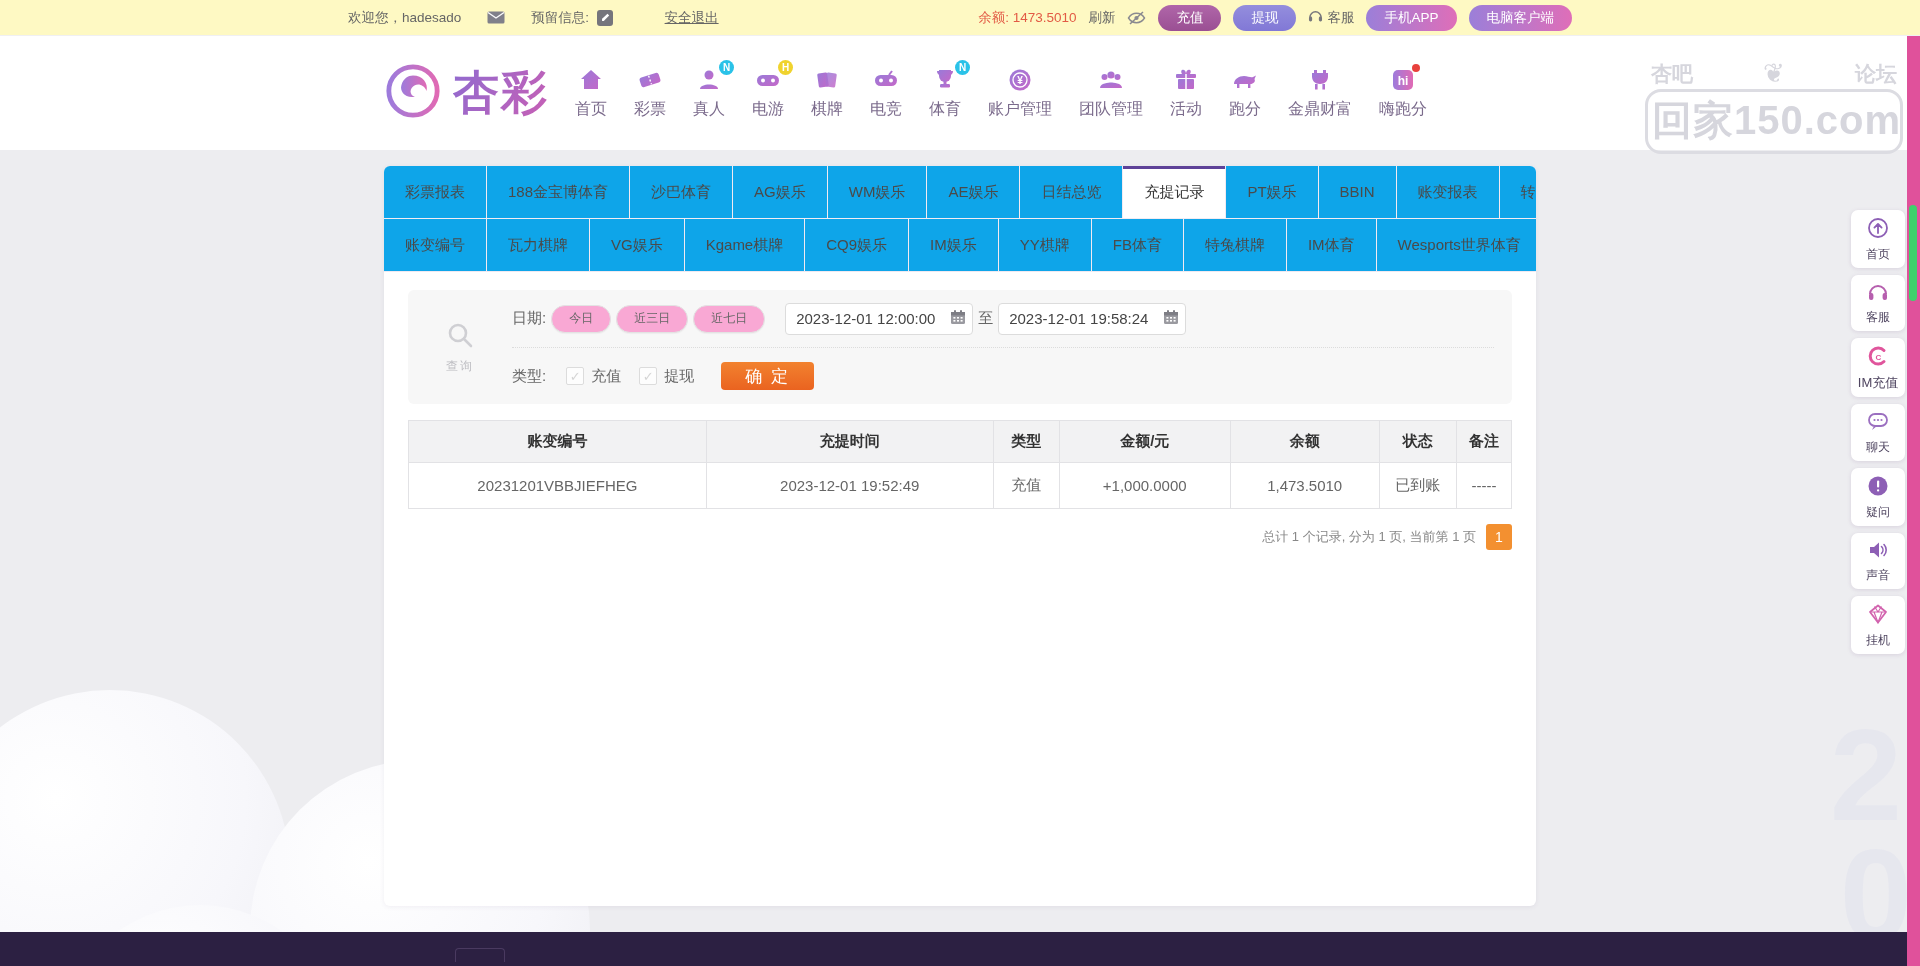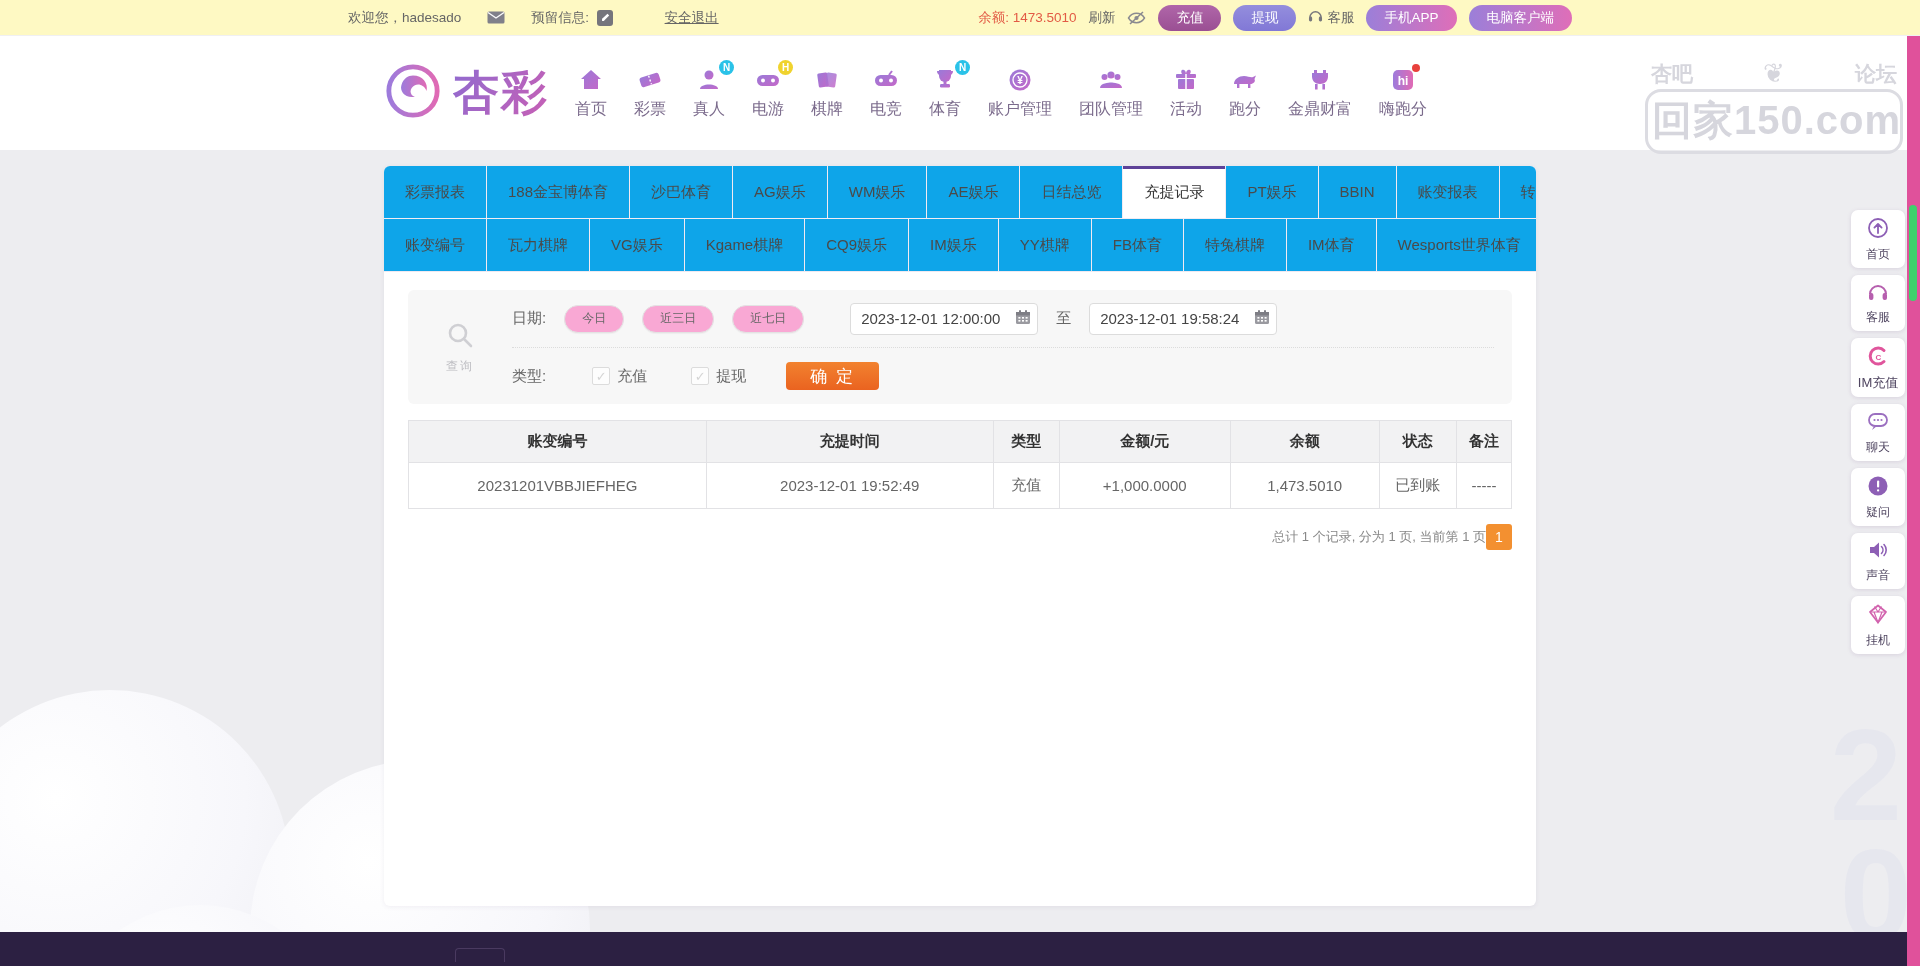--- a/index.html
+++ b/index.html
@@ -68,21 +68,21 @@
   .tabrow + .tabrow { border-top:1px solid #f2ecf3; }
   .tab { height:52px; line-height:52px; padding:0 21px; font-size:15px; color:#4a4a4a; border-right:1px solid #f1eaf2;
     cursor:pointer; white-space:nowrap; }
   .tab.active { background:#fff; box-shadow:inset 0 3px 0 #5e4298; color:#333; }
 
   
   .query { margin:18px 24px 16px; background:#f7f7f7; border-radius:6px; display:flex; }
   .q-left { width:104px; display:flex; flex-direction:column; align-items:center; justify-content:center; gap:4px; }
   .q-left .q-label { font-size:12px; color:#bdbdc2; letter-spacing:2px; }
   .q-right { flex:1; padding-right:18px; }
-  .q-row { height:57px; display:flex; align-items:center; gap:18px; }
+  .q-row { height:57px; display:flex; align-items:center; gap:5px; }
   .q-row + .q-row { border-top:1px dotted #dcdcdc; }
   .q-field-label { font-size:15px; color:#666; }
   .quick-pill { height:28px; padding:0 17px; background:#f9a8d4; border:1px solid #e3e3e3; border-radius:14px;
     color:#666; font-size:12px; cursor:pointer; box-shadow:0 1px 1px rgba(0,0,0,.04); }
   .datewrap { position:relative; display:inline-flex; align-items:center; }
   .dateinput { width:188px; height:32px; border:1px solid #dcdcdc; border-radius:4px; background:#fff;
     padding:0 30px 0 10px; font-size:15px; color:#444; font-family:"Liberation Sans","DejaVu Sans",sans-serif; }
   .cal-icon { position:absolute; right:7px; }
   .chk { display:inline-flex; align-items:center; gap:7px; cursor:pointer; color:#666; font-size:15px; }
   .chk-box { width:18px; height:18px; border:1px solid #dcdcdc; background:#fdfdfd; border-radius:2px;
@@ -92,21 +92,21 @@
     font-size:17px; border:none; border-radius:4px; cursor:pointer; margin-left:22px; letter-spacing:2px; }
 
   
   table.records { width:1104px; margin:8px 24px 0; border-collapse:collapse; font-size:15px; table-layout:fixed; }
   .records th { background:#f2f2f3; border:1px solid #e2e2e5; height:42px; font-weight:bold; color:#333; }
   .records td { border:1px solid #e2e2e5; height:46px; text-align:center; color:#666; }
   .cell-amount { color:#e23b3b; }
   .cell-status { color:#3eb350; }
 
   
-  .pagination { margin:15px 24px 0; display:flex; justify-content:flex-end; align-items:center; 
+  .pagination { margin:15px 24px 0; display:flex; justify-content:flex-end; align-items:center; gap:10px;
     color:#888; font-size:13px; }
   .pagebox { width:26px; height:26px; background:#f39030; color:#fff; border-radius:3px;
     display:flex; align-items:center; justify-content:center; font-size:14px; cursor:pointer; }
 
   
   .side { position:absolute; z-index:4; right:15px; top:210px; width:54px; display:flex; flex-direction:column; gap:7px; }
   .side-item { background:#fff; border-radius:7px; box-shadow:0 1px 4px rgba(120,90,140,.18);
     padding:7px 1px 5px; display:flex; flex-direction:column; align-items:center; gap:3px; cursor:pointer; }
   .side-label { font-size:12px; color:#4f4560; white-space:nowrap; }
 

